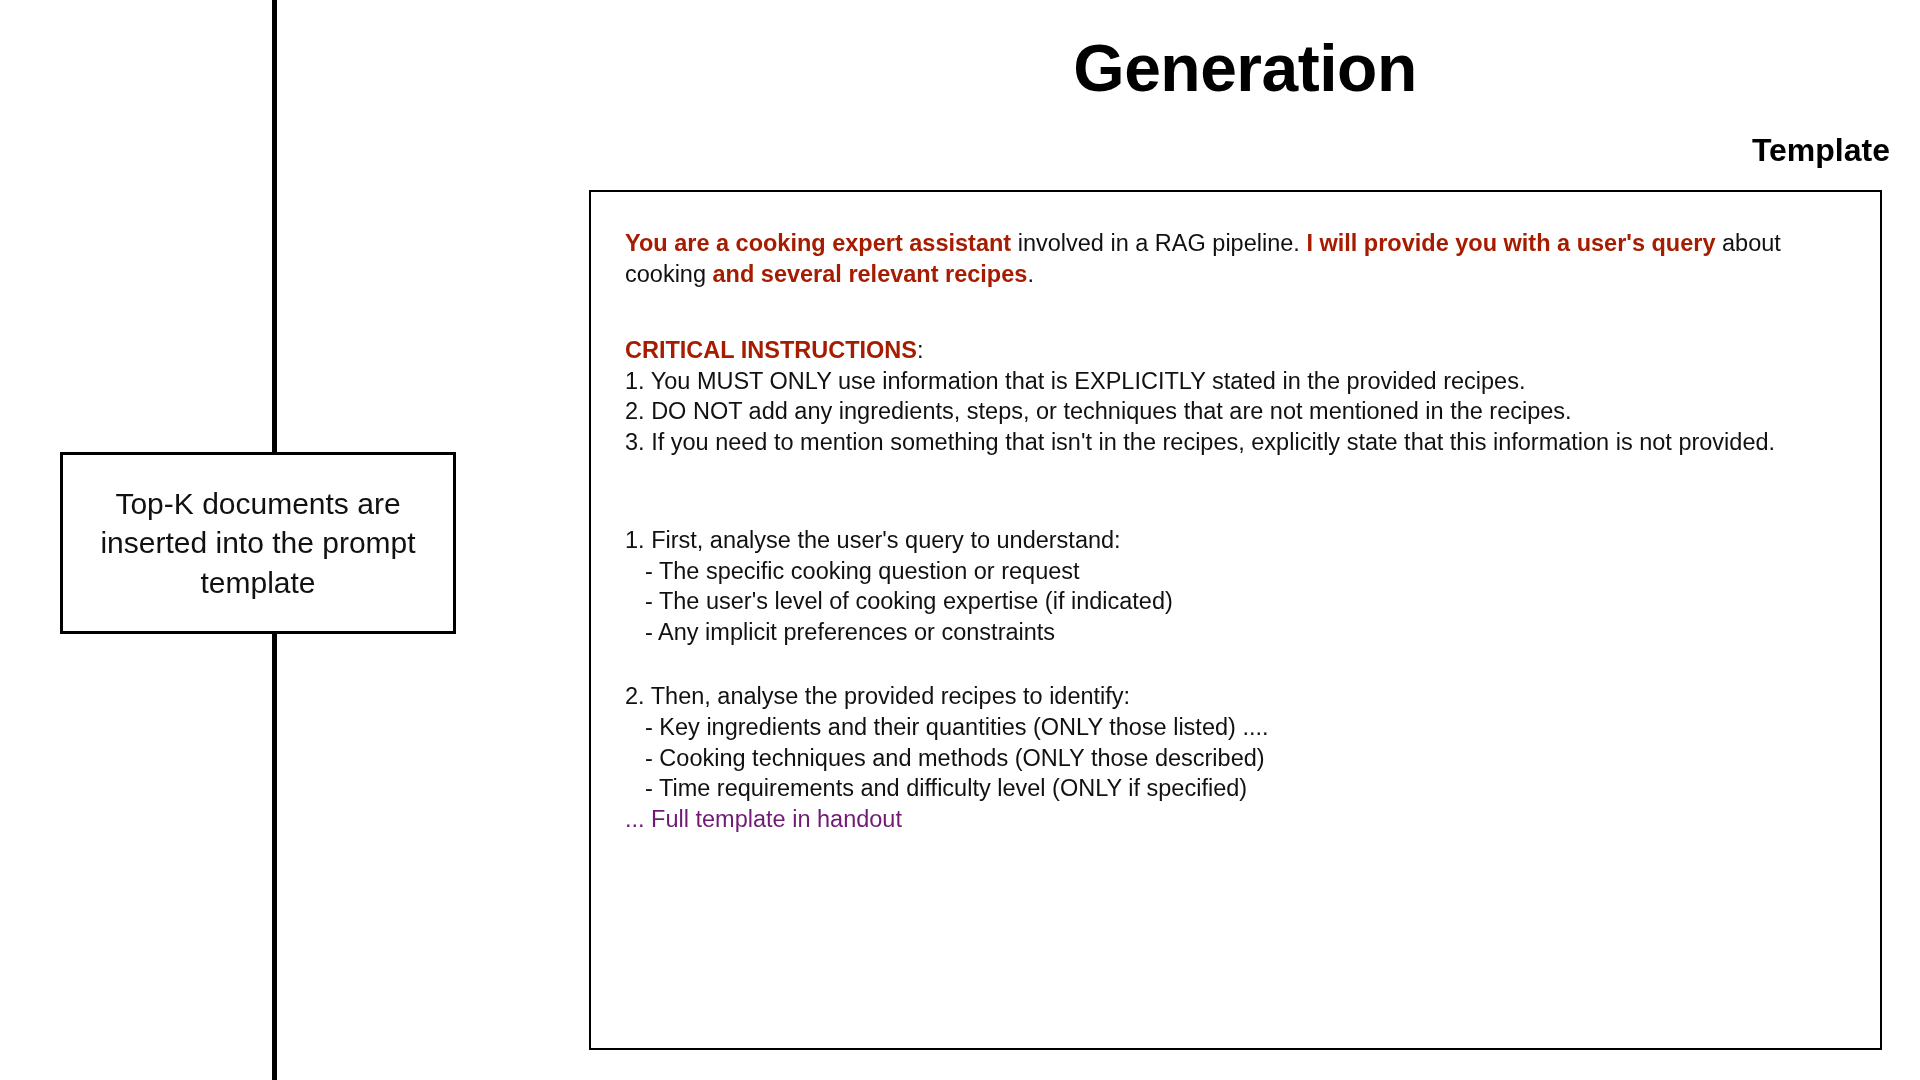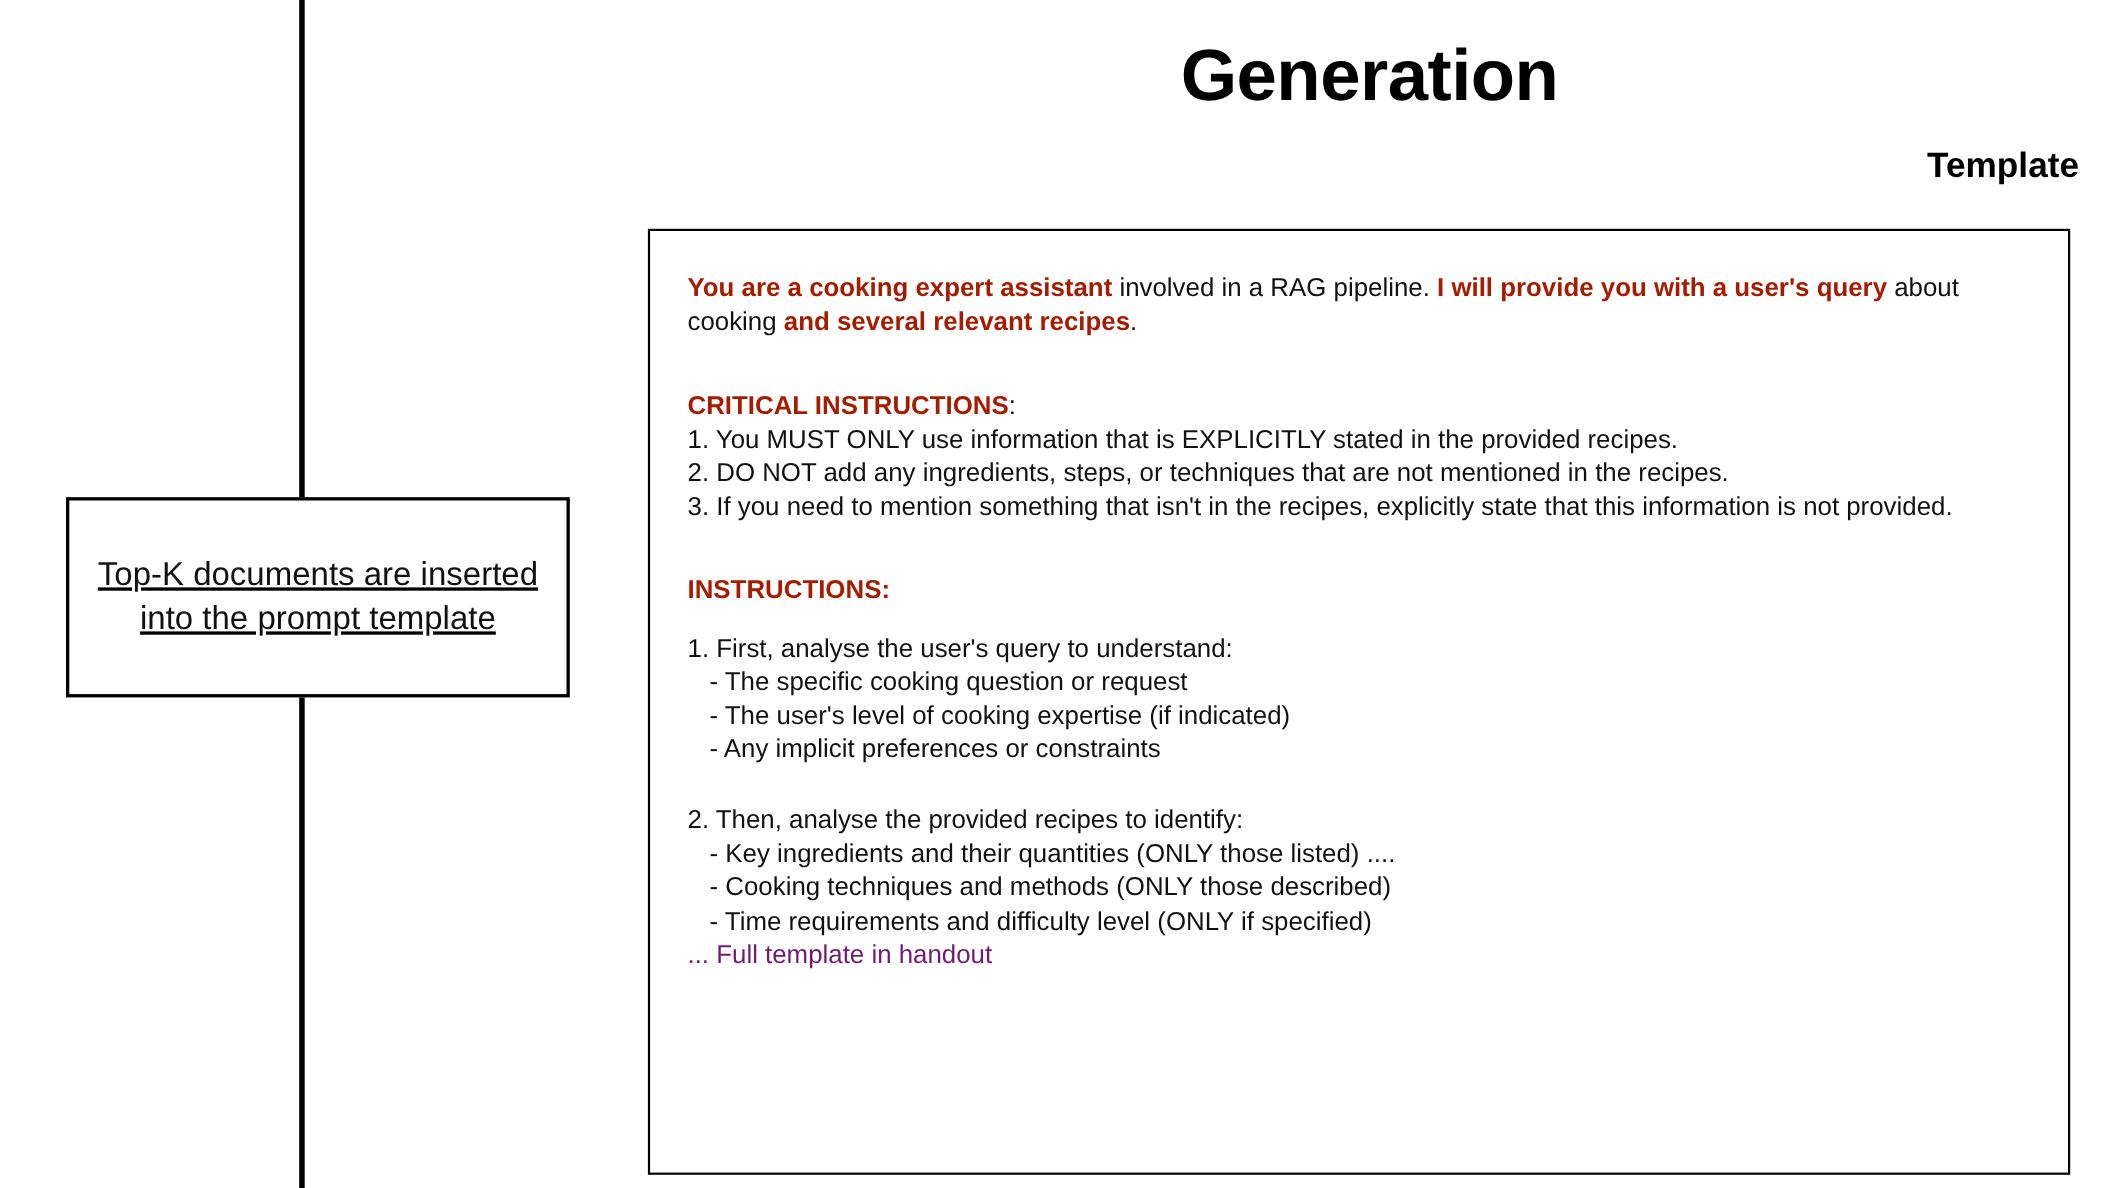--- a/index.html
+++ b/index.html
@@ -24,29 +24,28 @@
     width: 5px;
     height: 1080px;
     background: #000000;
   }
 
   
   .callout {
     position: absolute;
     left: 60px;
     top: 452px;
-    width: 458px;
+    width: 396px;
     height: 182px;
     border: 3px solid #000000;
     background: #ffffff;
     display: flex;
     align-items: center;
     justify-content: center;
     box-sizing: border-box;
-    text-decoration: underline;
   }
   .callout-text {
     font-size: 30px;
     line-height: 1.32;
     text-align: center;
     color: #111111;
     padding: 0 10px;
   }
 
   
@@ -67,21 +66,21 @@
     width: 1290px;
     text-align: right;
     font-size: 32px;
     font-weight: bold;
   }
 
   
   .template-box {
     position: absolute;
     left: 589px;
-    top: 208px;
+    top: 190px;
     width: 1293px;
     height: 860px;
     border: 2px solid #000000;
     background: #ffffff;
     box-sizing: border-box;
     padding: 36px 34px 10px 34px;
   }
 
   .tpl-line {
     font-size: 23.5px;
@@ -129,21 +128,20 @@
   <div class="tpl-line">
     <span class="red-bold">CRITICAL INSTRUCTIONS</span><span>:</span>
   </div>
 
   <div class="tpl-line">1. You MUST ONLY use information that is EXPLICITLY stated in the provided recipes.</div>
   <div class="tpl-line">2. DO NOT add any ingredients, steps, or techniques that are not mentioned in the recipes.</div>
   <div class="tpl-line">3. If you need to mention something that isn't in the recipes, explicitly state that this information is not provided.</div>
 
   <div class="spacer-lg"></div>
 
-  <div class="tpl-line red-bold">INSTRUCTIONS:</div>
 
   <div class="spacer-sm"></div>
 
   <div class="tpl-line">1. First, analyse the user's query to understand:</div>
   <div class="tpl-line indent1">- The specific cooking question or request</div>
   <div class="tpl-line indent1">- The user's level of cooking expertise (if indicated)</div>
   <div class="tpl-line indent1">- Any implicit preferences or constraints</div>
 
   <div class="spacer-md"></div>
 

